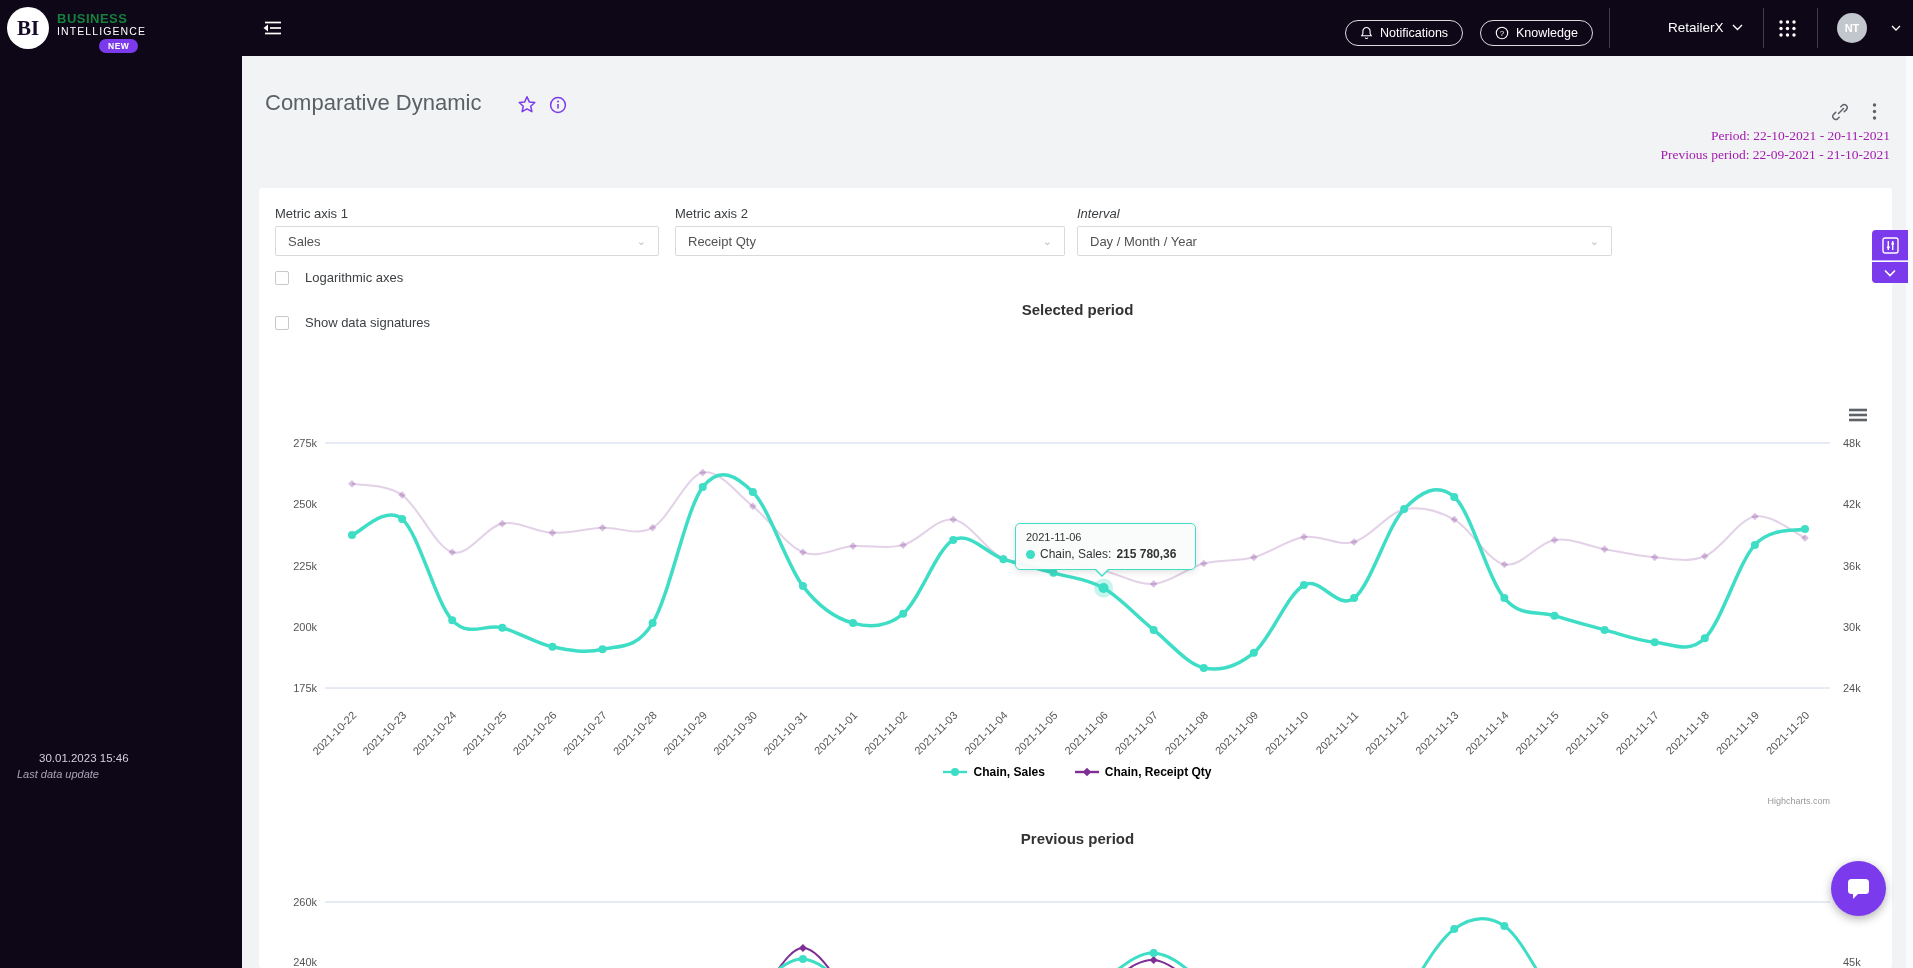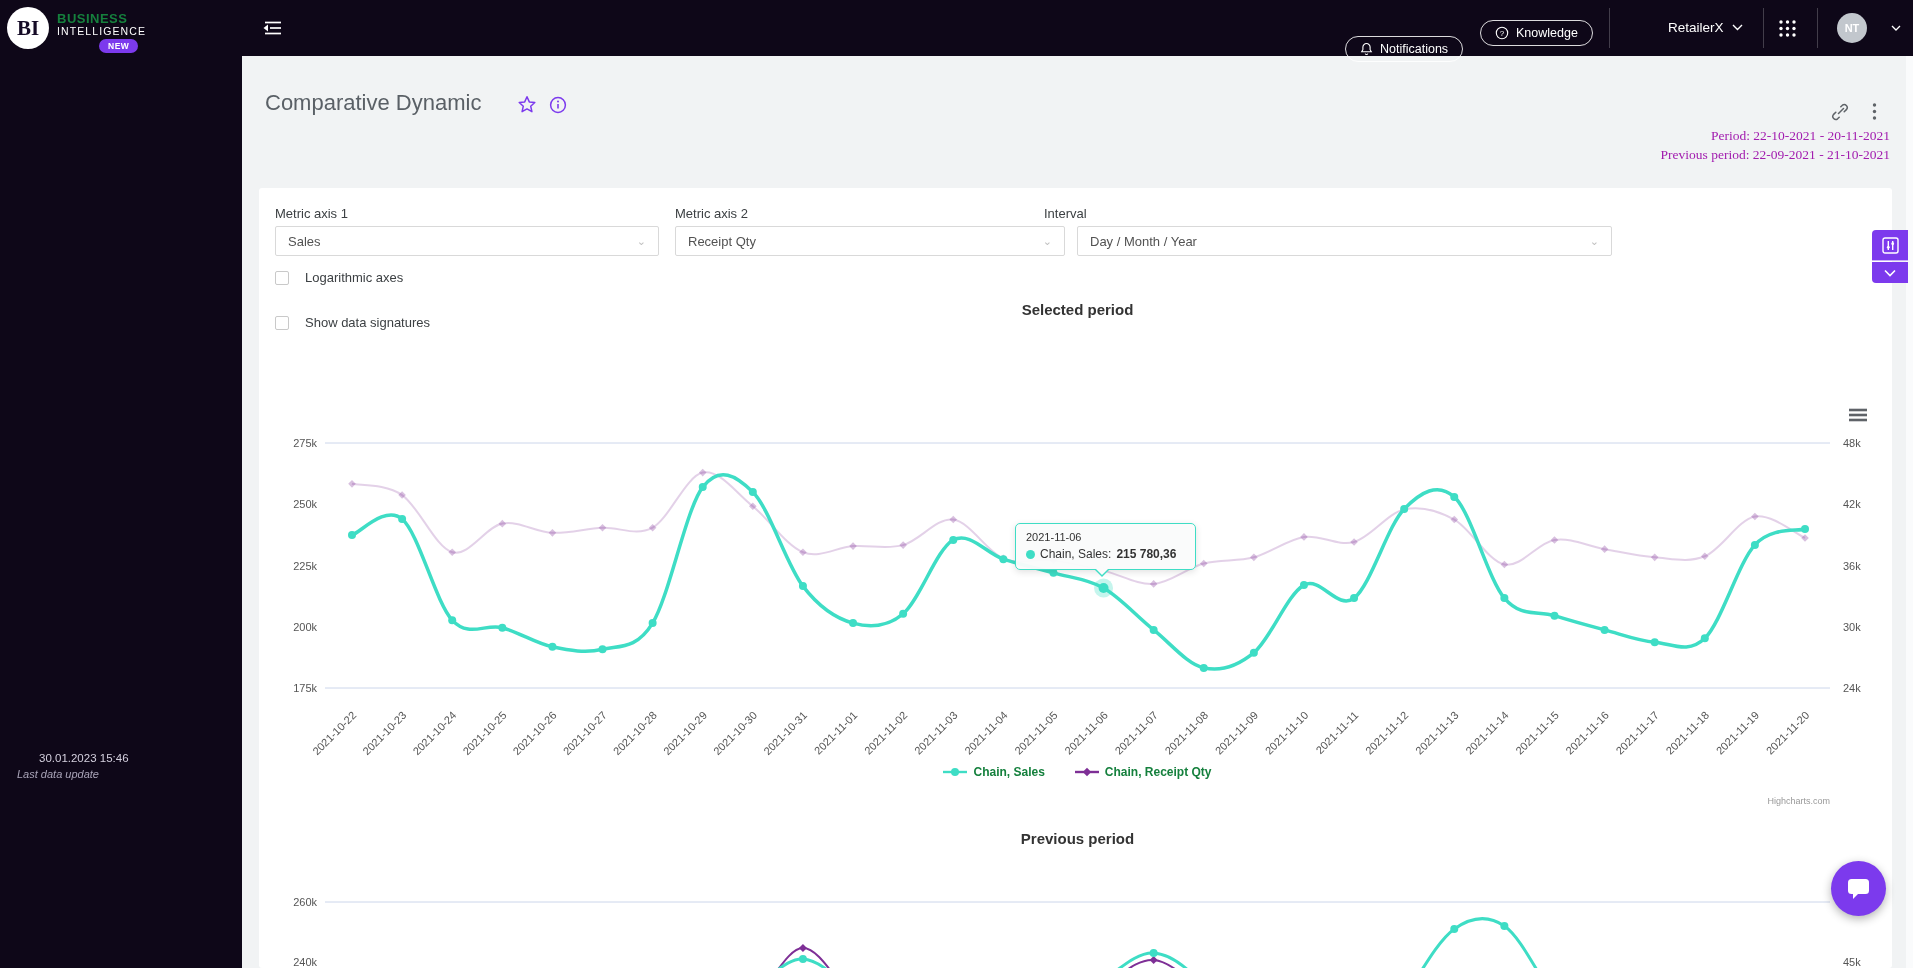--- a/index.html
+++ b/index.html
@@ -59,21 +59,21 @@
   .select { height:30px; background:#fff; border:1px solid #d9d9d9; border-radius:2px;
     display:flex; align-items:center; padding:0 12px; font-size:13px; color:#525252;
     cursor:pointer; z-index:2; }
   .select .sel-chev { margin-left:auto; color:#bfbfbf; font-size:11px; }
   .cb-row { display:flex; align-items:center; gap:16px; z-index:2; cursor:pointer; }
   .cb-box { width:14px; height:14px; border:1px solid #c9c9c9; border-radius:2px; background:#fff; }
   .cb-label { font-size:13px; color:#3c4043; }
 
   .chart-title { left:325px; width:1505px; text-align:center; font-size:15px; font-weight:bold; color:#333; z-index:2; }
   .legend { left:325px; top:765px; width:1505px; display:flex; justify-content:center; gap:30px; z-index:2; }
-  .legend-item { display:flex; align-items:center; gap:6px; font-size:12px; font-weight:bold; color:#15803d; cursor:pointer; }
+  .legend-item { display:flex; align-items:center; gap:6px; font-size:12px; font-weight:bold; color:#000000; cursor:pointer; }
   .credits { left:1600px; top:796px; width:230px; text-align:right; font-size:9px; color:#999; z-index:2; }
 
   #charts { left:0; top:0; z-index:3; pointer-events:none; }
 
   
   .tooltip { left:1015px; top:523px; width:181px; background:rgba(250,251,251,0.96);
     border:1px solid var(--teal,#3EDDC5); border-radius:5px; padding:7px 10px 8px 10px;
     box-shadow:0 2px 7px rgba(0,0,0,0.12); z-index:6; font-size:11px; color:#333; }
   .tooltip .tt-line2 { margin-top:4px; font-size:12px; display:flex; align-items:center; gap:5px; white-space:nowrap; }
   .tt-dot { width:9px; height:9px; border-radius:50%; background:var(--teal,#3EDDC5); flex:0 0 auto; }
@@ -101,21 +101,21 @@
 
 <div class="abs" style="left:262px;top:19px;z-index:6;cursor:pointer;">
   <svg width="20" height="18" viewBox="0 0 20 18">
     <line x1="3" y1="3.5" x2="19" y2="3.5" stroke="#fff" stroke-width="1.7"></line>
     <line x1="8" y1="9" x2="19" y2="9" stroke="#fff" stroke-width="1.7"></line>
     <line x1="3" y1="14.5" x2="19" y2="14.5" stroke="#fff" stroke-width="1.7"></line>
     <path d="M6 5.5 L1.5 9 L6 12.5 Z" fill="#fff"></path>
   </svg>
 </div>
 
-<div class="abs pill" style="left:1345px;top:20px;z-index:6;margin-top:16px;">
+<div class="abs pill" style="left:1345px;top:20px;z-index:6;">
   <svg width="13" height="14" viewBox="0 0 13 14">
     <path d="M6.5 1.5 a3.6 3.6 0 0 1 3.6 3.6 v2.6 l1.2 2 H1.7 l1.2 -2 V5.1 A3.6 3.6 0 0 1 6.5 1.5 Z" fill="none" stroke="#fff" stroke-width="1.1"></path>
     <path d="M5.2 11.6 a1.4 1.4 0 0 0 2.6 0" fill="none" stroke="#fff" stroke-width="1.1"></path>
   </svg>
   <span>Notifications</span>
 </div>
 
 <div class="abs pill" style="left:1480px;top:20px;z-index:6;">
   <svg width="14" height="14" viewBox="0 0 14 14">
     <circle cx="7" cy="7" r="5.7" fill="none" stroke="#fff" stroke-width="1.1"></circle>
@@ -272,21 +272,21 @@
   <span>Sales</span>
   <span class="sel-chev">⌄</span>
 </div>
 
 <div class="abs field-label" style="left:675px;top:206px;">Metric axis 2</div>
 <div class="abs select" style="left:675px;top:226px;width:390px;">
   <span>Receipt Qty</span>
   <span class="sel-chev">⌄</span>
 </div>
 
-<div class="abs field-label" style="left:1044px;top:206px;">Interval</div>
+<div class="abs field-label" style="left:1077px;top:206px;font-style:italic;">Interval</div>
 <div class="abs select" style="left:1077px;top:226px;width:535px;">
   <span>Day / Month / Year</span>
   <span class="sel-chev">⌄</span>
 </div>
 
 <div class="abs cb-row" style="left:275px;top:270px;">
   <div class="cb-box"></div>
   <span class="cb-label">Logarithmic axes</span>
 </div>
 <div class="abs cb-row" style="left:275px;top:315px;">

